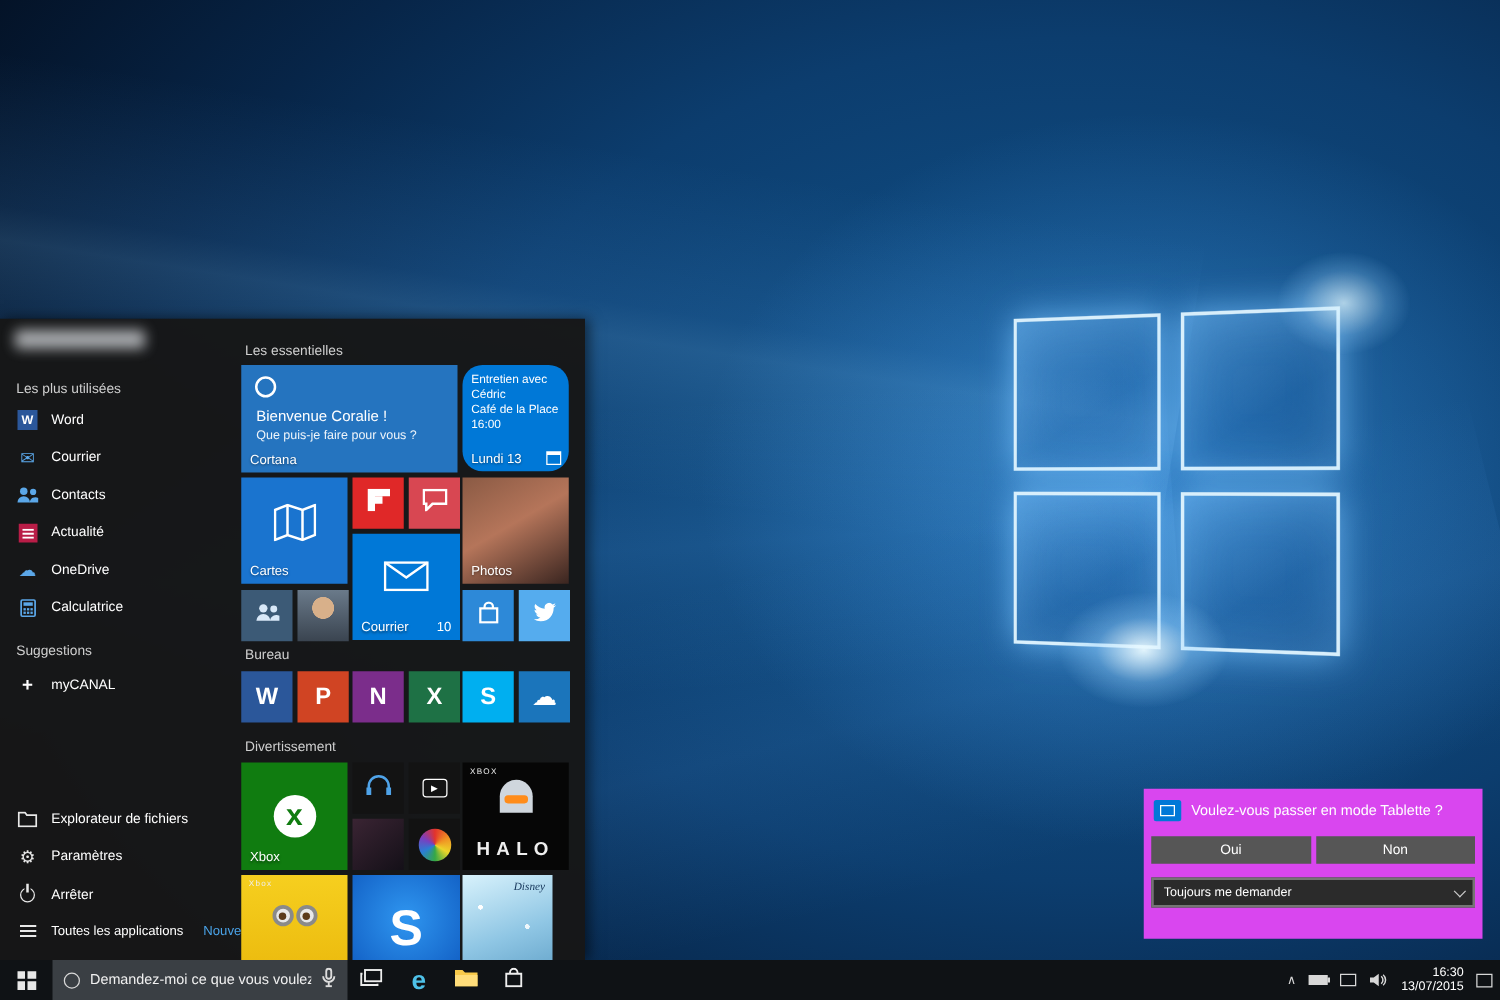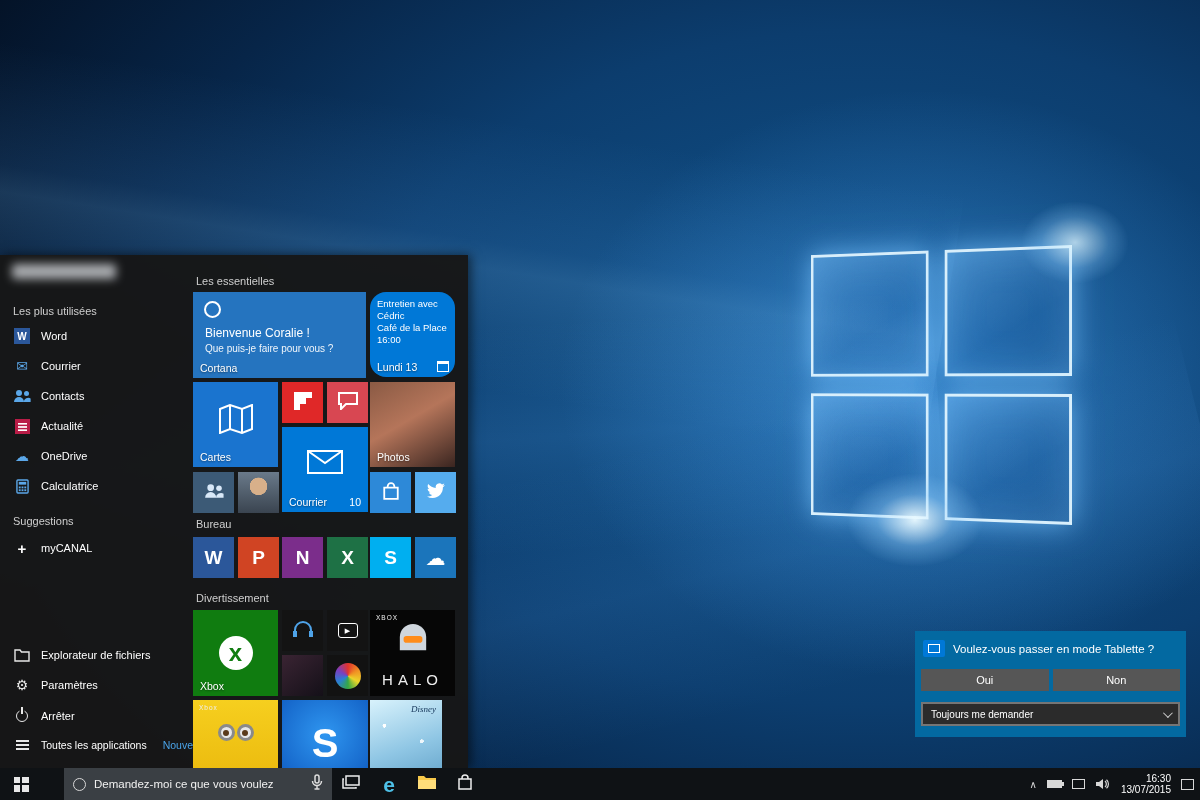--- a/index.html
+++ b/index.html
@@ -72,32 +72,32 @@
     border:1.5px solid #fff; border-top-width:3.5px; }
   .office-letter { font-size:19px; font-weight:bold; color:#fff; }
   .xball { width:34px; height:34px; border-radius:50%; background:#fff; color:#107c10;
     font-size:24px; font-weight:bold; display:flex; align-items:center; justify-content:center; line-height:1; }
   .film-ic { width:20px; height:15px; border:1.6px solid #fff; border-radius:3px;
     display:flex; align-items:center; justify-content:center; font-size:7px; color:#fff; }
   .rainbow { width:26px; height:26px; border-radius:50%;
     background:conic-gradient(#e2332c, #f09023, #ecd42a, #35a845, #2a7fd4, #7a3fc0, #e2332c); }
   .brand-sm { position:absolute; left:6px; top:4px; font-size:6.5px; color:#eee; letter-spacing:1px; }
   .halo-word { position:absolute; left:0; right:0; bottom:8px; text-align:center; font-size:15px;
-    letter-spacing:5px; color:#eee; font-weight:normal; }
+    letter-spacing:5px; color:#eee; font-weight:bold; }
   .goggles { position:absolute; left:50%; top:24px; transform:translateX(-50%); display:flex; gap:2px; }
   .goggles i { width:17px; height:17px; background:#e8e8e8; border:3px solid #8a8a8a;
     border-radius:50%; position:relative; }
   .goggles i::after { content:""; position:absolute; left:2.5px; top:2.5px; width:6px; height:6px;
     border-radius:50%; background:#5a3a1a; }
   .shazam-s { font-size:40px; font-weight:bold; color:#fff; }
   .disney { position:absolute; right:6px; top:4px; font-size:9px; font-style:italic;
     font-family:"Liberation Serif", serif; color:#16365a; }
 
   
-  .toast { position:absolute; left:915px; top:631px; width:271px; height:106px; background:#0369a1;
+  .toast { position:absolute; left:915px; top:631px; width:271px; height:120px; background:#d946ef;
     z-index:6; padding:9px 6px 8px 6px; }
   .toast-head { display:flex; align-items:center; gap:8px; padding:0 2px; }
   .toast-ic { width:22px; height:17px; background:#0078d7; border-radius:2px;
     display:flex; align-items:center; justify-content:center; flex:0 0 22px; }
   .toast-ic i { display:block; width:12px; height:9px; border:1.5px solid #fff; }
   .toast-msg { font-size:11.5px; color:#fff; white-space:nowrap; }
   .toast-btns { display:flex; gap:4px; margin-top:12px;align-items:flex-end; }
   .toast-btn { flex:1; height:22px; background:#565656; color:#fff; font-size:11px;
     display:flex; align-items:center; justify-content:center; }
   .toast-dd { margin-top:11px; height:24px; background:#2b2b2b; border:2px solid #757575;
@@ -106,22 +106,22 @@
   .dd-chev { width:7px; height:7px; border-right:1.5px solid #ccc; border-bottom:1.5px solid #ccc;
     transform:rotate(45deg) translateY(-2px); }
 
   
   .taskbar { position:absolute; left:0; bottom:0; width:1200px; height:32px; background:#0f1215;
     display:flex; align-items:center; z-index:10; }
   .tb-start { width:42px; height:32px; display:flex; align-items:center; justify-content:center; }
   .winlogo { width:15px; height:15px; display:grid; grid-template-columns:1fr 1fr;
     grid-template-rows:1fr 1fr; gap:1.5px; }
   .winlogo i { background:#e8e8e8; }
-  .tb-search { width:268px; height:32px; background:#3a3f44; display:flex; align-items:center;
-    gap:8px; padding:0 9px; cursor:text;margin-left:22px; }
+  .tb-search { width:236px; height:32px; background:#3a3f44; display:flex; align-items:center;
+    gap:8px; padding:0 9px; cursor:text; }
   .search-circle { width:13px; height:13px; border:1.5px solid #d8d8d8; border-radius:50%; flex:0 0 13px; }
   .search-text { font-size:11.5px; color:#f0f0f0; flex:1; white-space:nowrap; overflow:hidden; }
   .tb-btn { width:38px; height:32px; display:flex; align-items:center; justify-content:center; }
   .edge-e { font-size:21px; font-weight:bold; color:#4ec1e8; line-height:1; }
   .tray { margin-left:auto; display:flex; align-items:center; gap:10px; padding-right:6px; }
   .tray-ic { display:flex; align-items:center; justify-content:center; color:#d8d8d8;
     font-size:10px; cursor:pointer; }
   .battery { width:15px; height:8px; border:1px solid #d8d8d8; background:#d8d8d8; position:relative; }
   .battery::after { content:""; position:absolute; right:-3px; top:1px; width:2px; height:4px; background:#d8d8d8; }
   .monitor { width:13px; height:10px; border:1.5px solid #d8d8d8; }

